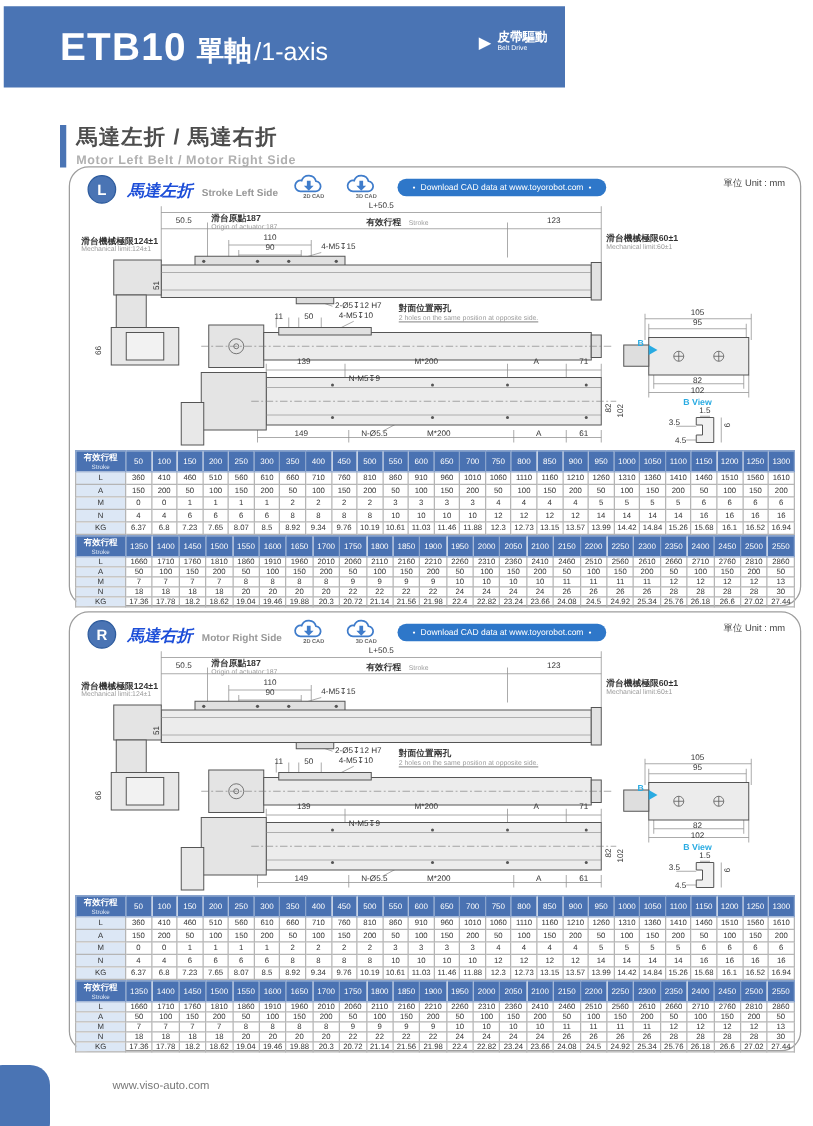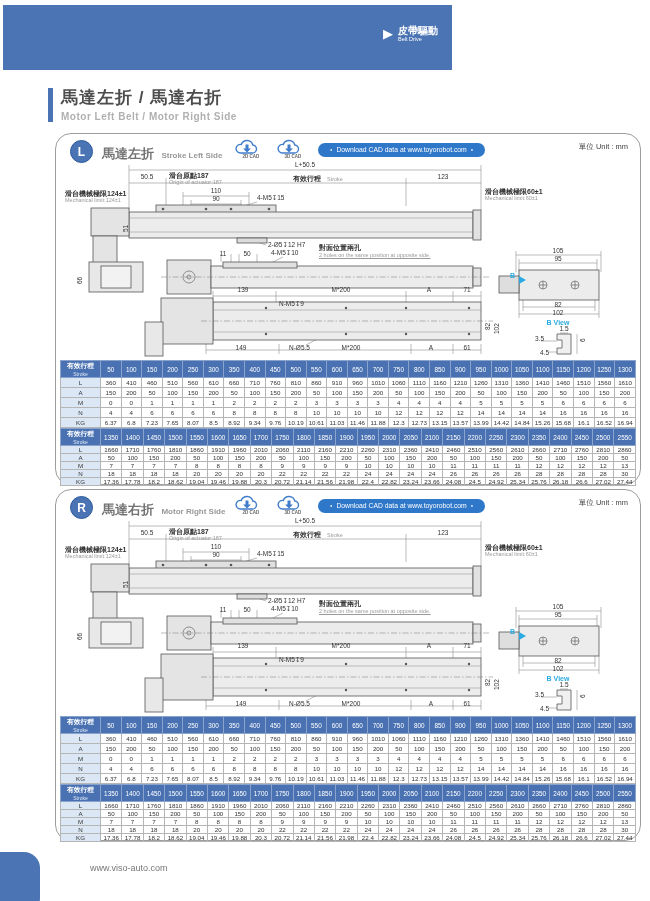--- a/index.html
+++ b/index.html
@@ -13,35 +13,35 @@
   .model { font-size:31px; font-weight:bold; letter-spacing:1px; }
   .axis-cn { font-size:22px; font-weight:bold; margin-left:8px; }
   .axis-en { font-size:20px; font-weight:normal; margin-left:2px; }
   .drive { position:absolute; right:14px; top:20px; display:flex; align-items:center; gap:5px; }
   .tri { font-size:13px; line-height:1; }
   .drive-txt { display:flex; flex-direction:column; }
   .drive-cn { font-size:10px; font-weight:bold; line-height:1.1; }
   .drive-en { font-size:5.5px; line-height:1.2; }
 
   
-  .sec-heading { position:absolute; left:48px; top:86px; }
+  .sec-heading { position:absolute; left:48px; top:98px; }
   .sec-heading .bar { position:absolute; left:0; top:2px; width:5px; height:34px; background:var(--accent); }
   .sec-heading .t-cn { margin-left:13px; font-size:17px; font-weight:bold; color:#4d4d4d; letter-spacing:1px; }
   .sec-heading .t-en { margin-left:13px; margin-top:2px; font-size:10px; font-weight:bold; color:#b0b0b0; letter-spacing:0.5px; }
 
   
   .panel { position:absolute; left:55px; width:586px; height:352px;
     border:1px solid #9d9d9d; border-radius:16px; background:#fff; }
   .panel.l { top:133px; } .panel.r { top:489px; }
   .panel-head { position:absolute; left:0; top:0; right:0; height:28px; }
   .badge { position:absolute; left:14px; top:6px; width:23px; height:23px; border-radius:50%;
     background:var(--accent); color:#fff; font-size:12px; font-weight:bold;
     display:flex; align-items:center; justify-content:center; border:1px solid #2d5b9d; }
   .sec-name { position:absolute; left:46px; top:10px; white-space:nowrap; }
-  .sec-cn { font-size:13px; font-weight:bold; color:#737373; }
+  .sec-cn { font-size:13px; font-weight:bold; color:#1d4ed8;font-style:italic; }
   .sec-en { font-size:8px; font-weight:bold; color:#999; margin-left:3px; }
   .cad-ic { position:absolute; top:5px; width:34px; text-align:center; }
   .cad-ic.c2d { left:178px; } .cad-ic.c3d { left:220px; }
   .cad-ic .cap { font-size:4.5px; color:#666; font-weight:bold; margin-top:-1px; }
   .pill { position:absolute; left:262px; top:9px; height:14px; background:var(--pill);
     border-radius:7px; color:#fff; font-size:6.8px; line-height:14px; padding:0 12px;
     white-space:nowrap; }
   .pill::before,.pill::after { content:"●"; font-size:4px; vertical-align:1px; }
   .pill::before { margin-right:4px; } .pill::after { margin-left:4px; }
   .unit { position:absolute; right:12px; top:8px; font-size:7.5px; color:#444;text-align:center; }
@@ -77,20 +77,23 @@
   .foot-sq { position:absolute; left:-14px; top:852px; width:54px; height:62px;
     background:var(--accent); border-radius:16px; }
   .foot-url { position:absolute; left:90px; top:863px; font-size:9px; color:#777; }
 
   svg { display:block; }
 </style>
 </head>
 <body style="--accent: #4a74b4; --table_head: #4a72b2; --row_label: #dce7f5; --bview: #29abe2; --pill: #2e77c9;">
 
 <div class="banner">
+  <div class="banner-inner">
+    <span class="model">ETB10</span><span class="axis-cn">單軸</span><span class="axis-en">/1-axis</span>
+  </div>
   <div class="drive">
     <span class="tri">▶</span>
     <span class="drive-txt">
       <span class="drive-cn">皮帶驅動</span>
       <span class="drive-en">Belt Drive</span>
     </span>
   </div>
 </div>
 
 <div class="sec-heading">

